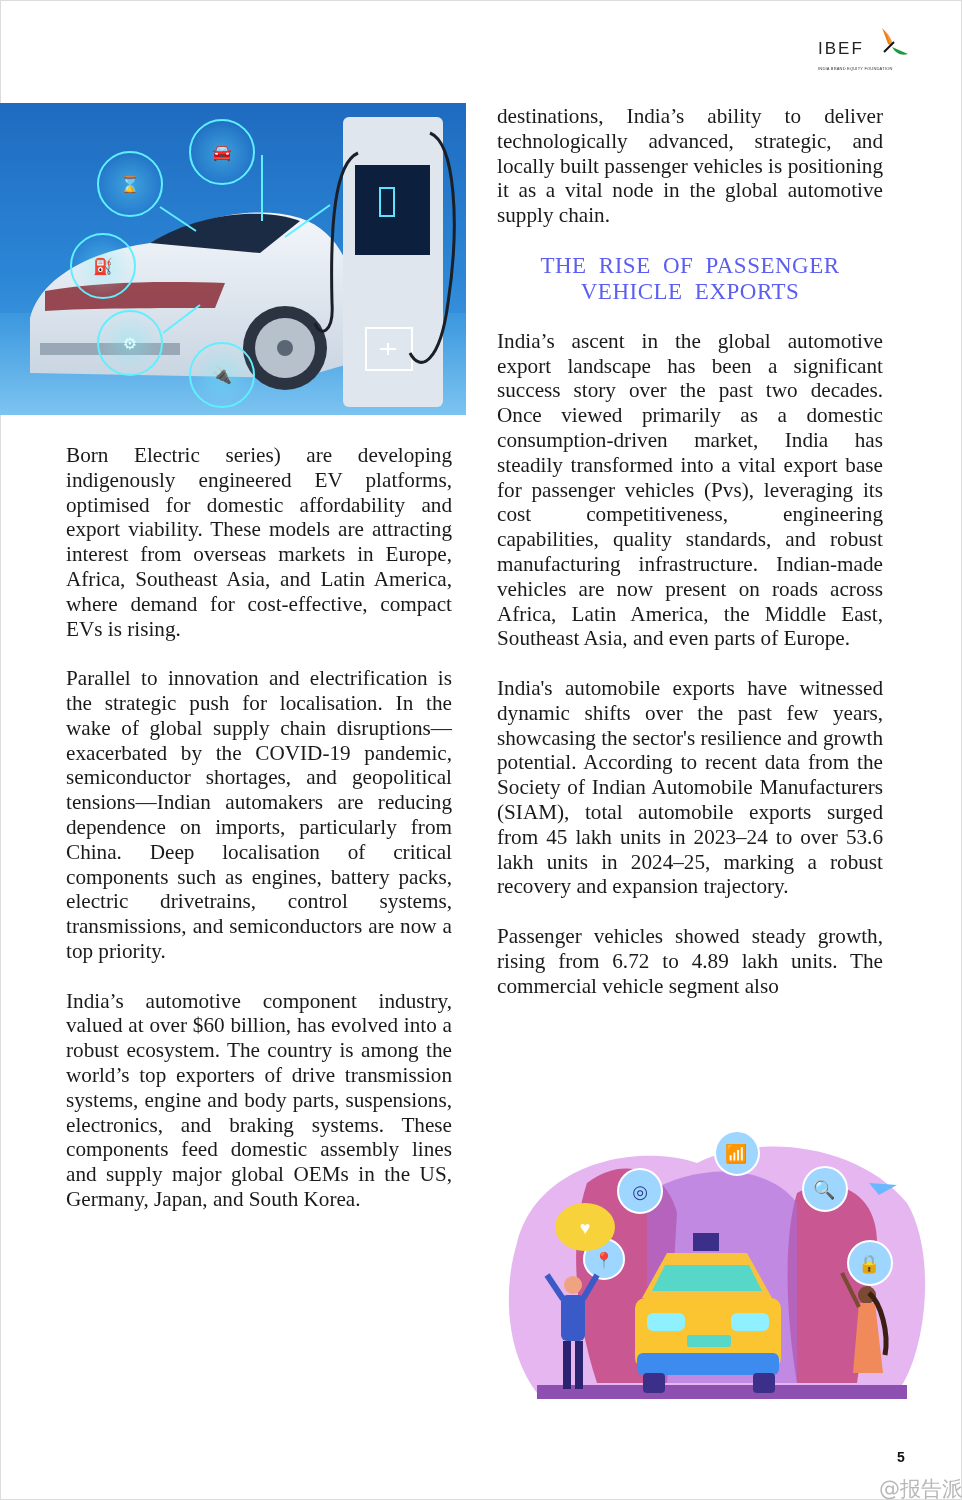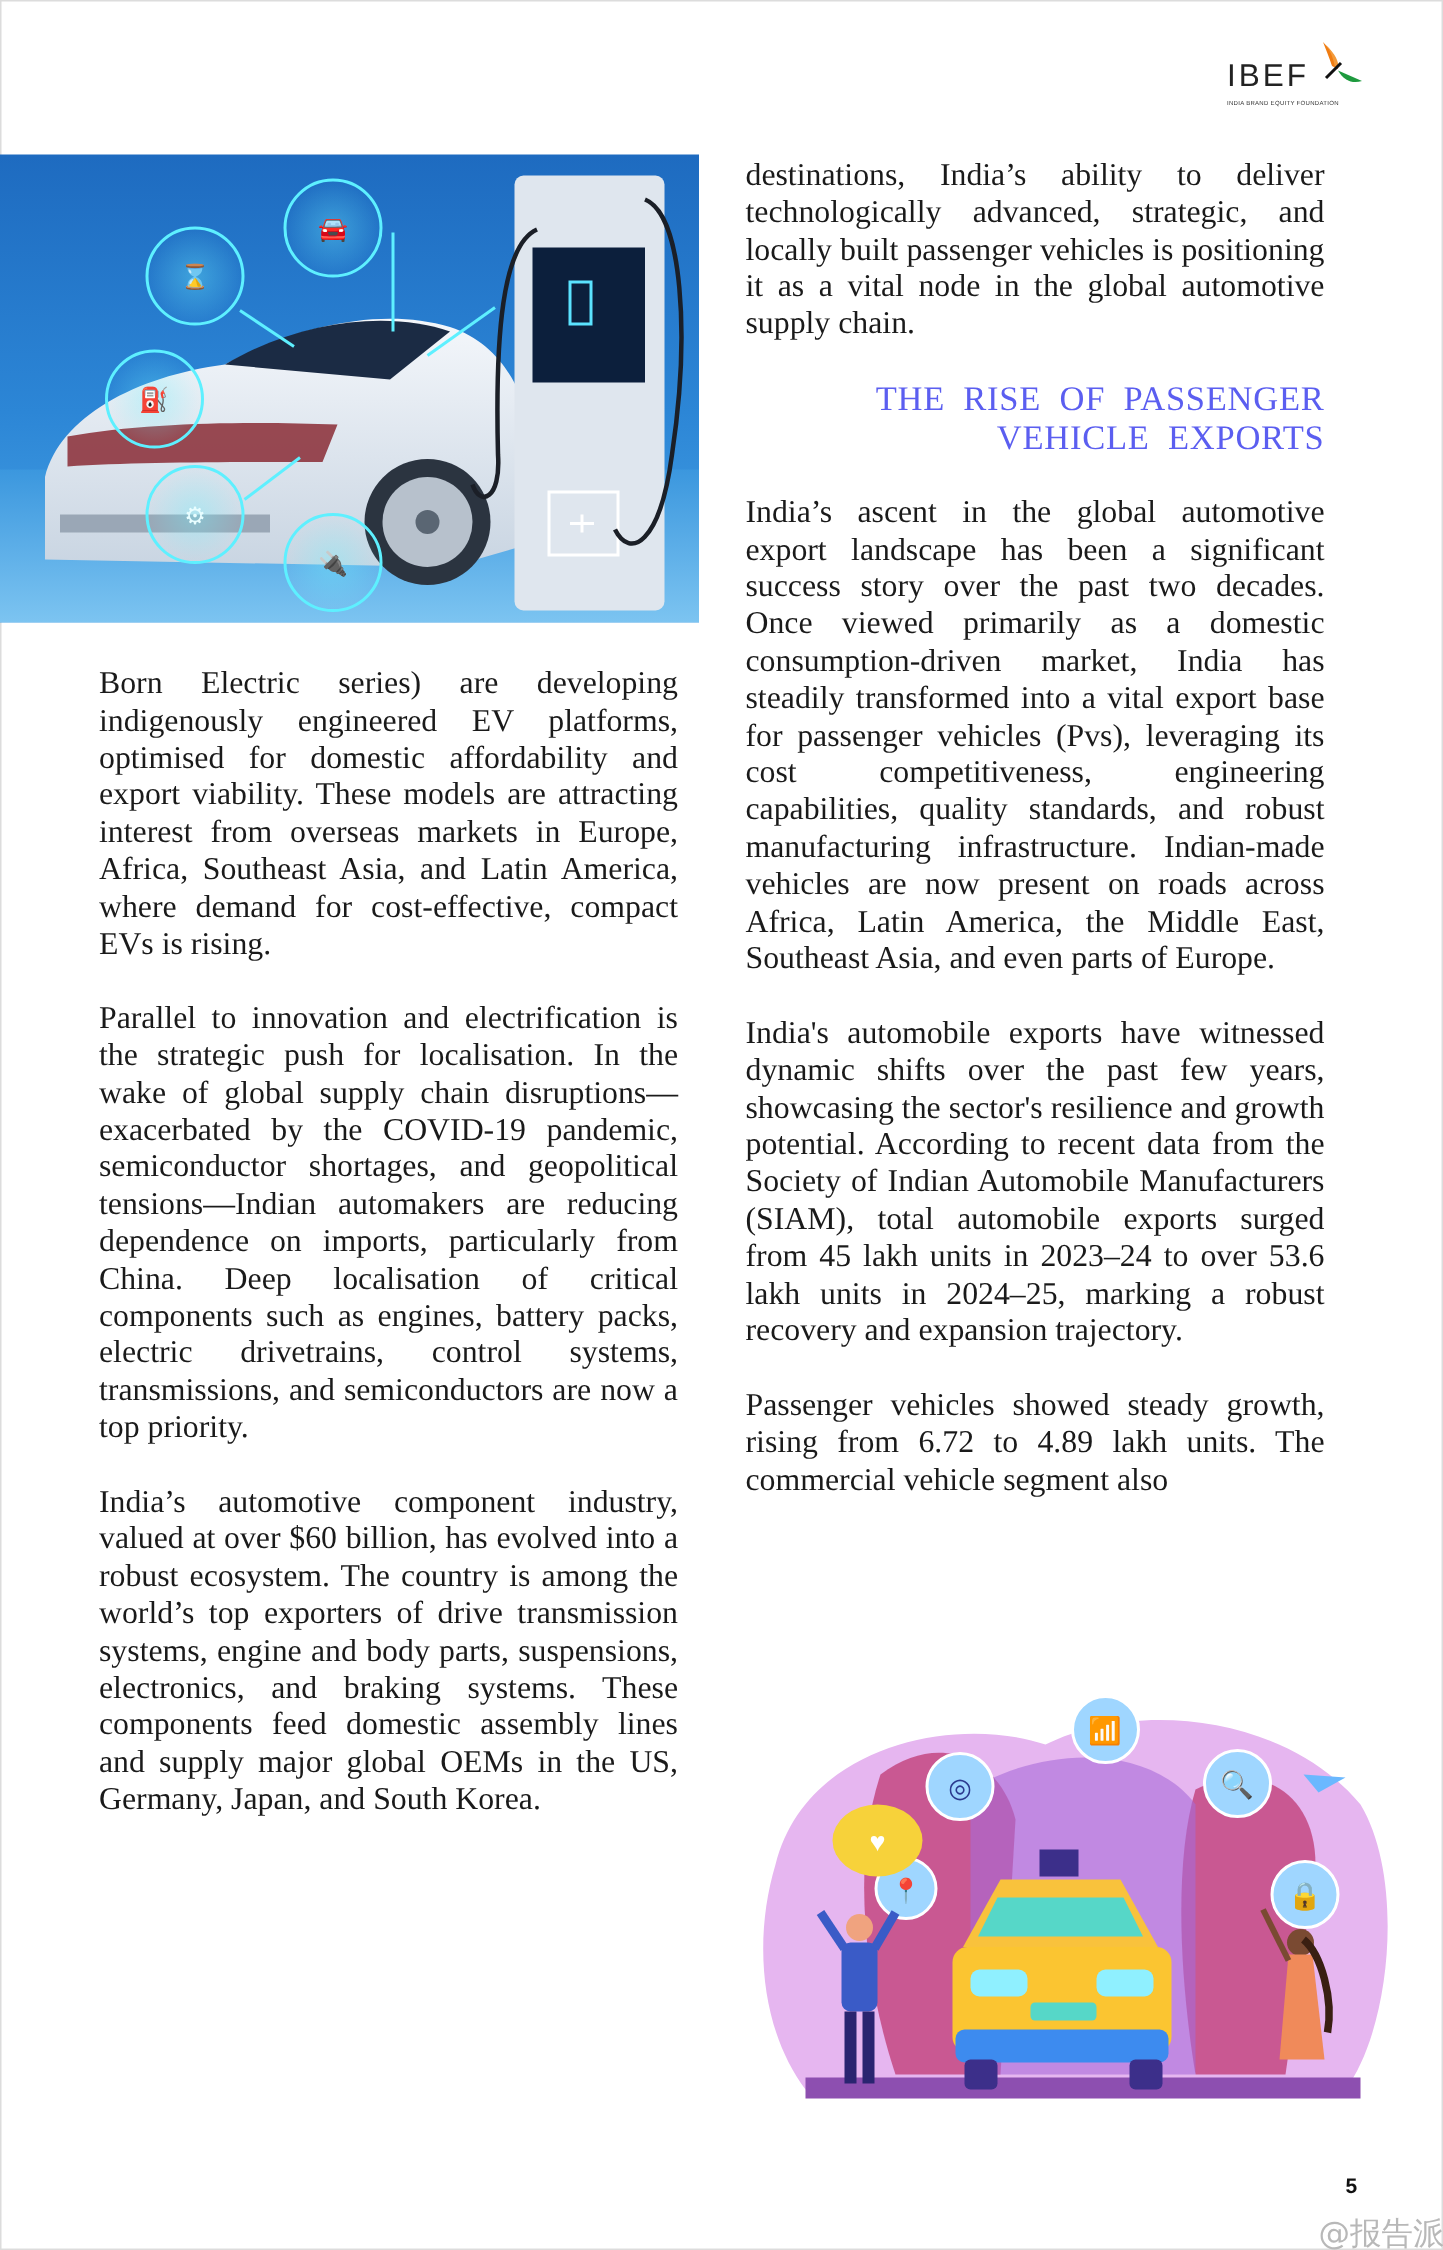--- a/index.html
+++ b/index.html
@@ -2,34 +2,34 @@
 <html><head>
 <meta charset="utf-8">
 <style>
   * { box-sizing: border-box; margin: 0; padding: 0; }
   html, body { width: 962px; height: 1500px; background: #ffffff; overflow: hidden; }
   body { position: relative; font-family: "Liberation Serif", "DejaVu Serif", serif; color: #1a1a1a; }
   .page-border { position: absolute; left: 0; top: 0; width: 962px; height: 1500px; border: 1px solid #dcdcdc; pointer-events: none; }
 
   
   .logo { position: absolute; left: 818px; top: 28px; width: 92px; height: 46px; }
-  .logo-text { position: absolute; left: 0; top: 12px; font-family: "Liberation Sans", "DejaVu Sans", sans-serif; font-size: 21px; letter-spacing: 2px; color: #222; font-weight: 400; line-height: 1; }
+  .logo-text { position: absolute; left: 0; top: 12px; font-family: "Liberation Sans", "DejaVu Sans", sans-serif; font-size: 17px; letter-spacing: 2px; color: #222; font-weight: 400; line-height: 1; }
   .logo-sub { position: absolute; left: 0; top: 38px; font-family: "Liberation Sans", "DejaVu Sans", sans-serif; font-size: 4px; color: #333; white-space: nowrap; letter-spacing: 0.2px; }
   .logo-mark { position: absolute; left: 52px; top: 0; width: 40px; height: 34px; }
 
   
   .ev-image { position: absolute; left: 0; top: 103px; width: 466px; height: 312px; overflow: hidden; background: linear-gradient(180deg, #1e6bc0 0%, #2c86d6 55%, #4aa5e6 100%); }
   .av-image { position: absolute; left: 497px; top: 1123px; width: 440px; height: 296px; overflow: hidden; background: #ffffff; }
 
   
   .col { position: absolute; width: 386px; font-size: 21.2px; line-height: 24.8px; text-align: justify; }
   .col-left { left: 66px; top: 443px; }
   .col-right { left: 497px; top: 104px; }
   .col p { margin-bottom: 24.8px; hyphens: none; }
-  .section-title { color: #5b5ef0; font-size: 23px; line-height: 26px; letter-spacing: 0.5px; font-variant: small-caps; text-transform: uppercase; text-align: right; margin-bottom: 24px; margin-top: 4px; font-weight: 400; word-spacing: 6px; }
+  .section-title { color: #5b5ef0; font-size: 23px; line-height: 26px; letter-spacing: 0.5px; font-variant: small-caps; text-transform: uppercase; text-align: center; margin-bottom: 24px; margin-top: 4px; font-weight: 400; word-spacing: 6px; }
   .subheading { font-weight: 700; font-size: 21.5px; margin-bottom: 24.8px; text-align: left; }
 
   .page-number { position: absolute; left: 897px; top: 1449px; font-family: "Liberation Sans", "DejaVu Sans", sans-serif; font-weight: 700; font-size: 14px; color: #111; }
   .watermark { position: absolute; left: 879px; top: 1475px; font-family: "DejaVu Sans", sans-serif; font-size: 21px; color: #b8b8b8; white-space: nowrap; }
 </style>
 </head>
 <body>
 
 <div class="page-border"></div>
 

